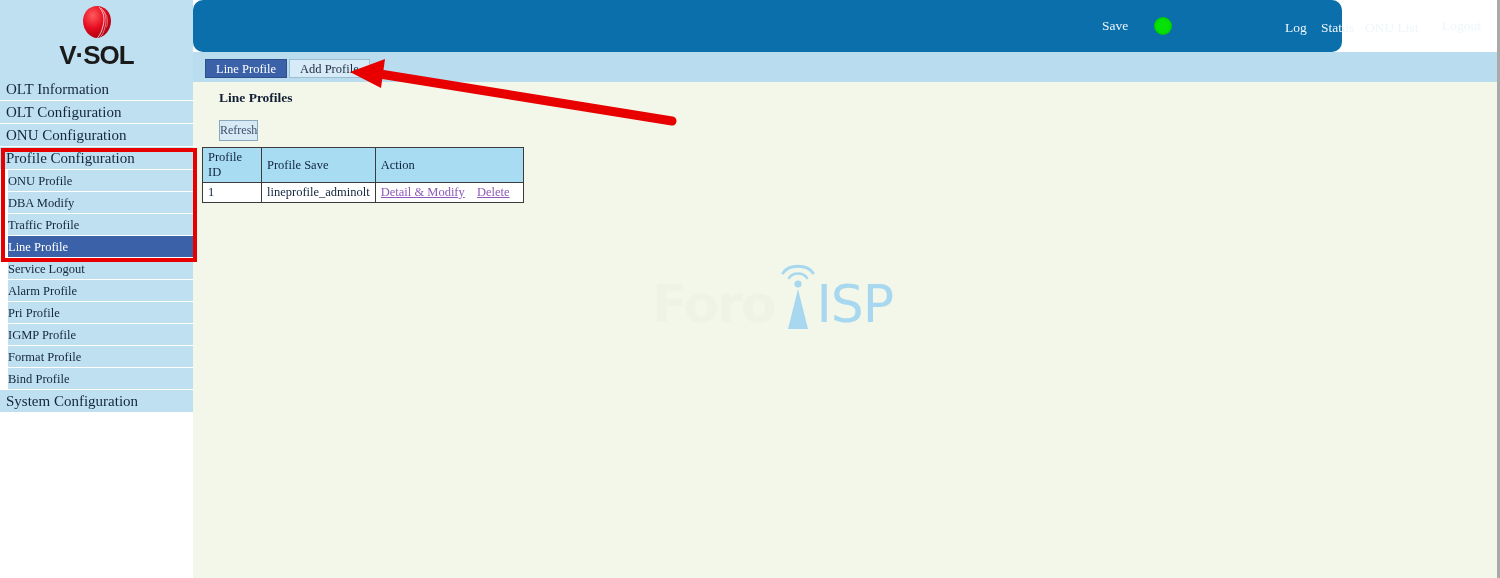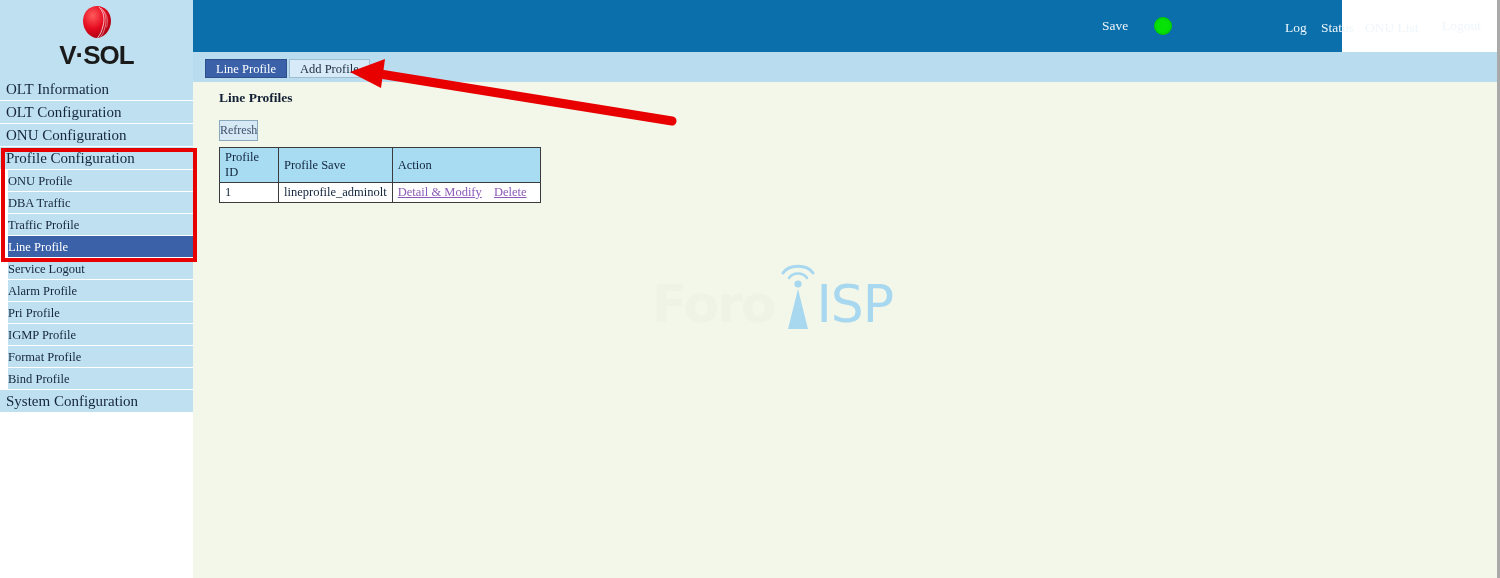--- a/index.html
+++ b/index.html
@@ -43,20 +43,21 @@
     box-sizing:border-box;width:193px;
   }
   .nav-sub.selected{
     background:#3b62a8;color:#ffffff;
   }
 
   
   #header{
     position:absolute;left:193px;top:0;width:1149px;height:52px;
     background:#0b6fab;
+    border-radius:10px;
   }
   .hdr-item{
     position:absolute;color:#eef6fb;font-size:13.5px;
     font-family:"Liberation Serif", serif;white-space:nowrap;
   }
   #save-link{left:909px;top:18px;}
   #status-dot{
     position:absolute;left:961px;top:17px;width:18px;height:18px;
     border-radius:50%;background:#06e206;
     box-shadow:0 0 3px rgba(0,0,0,0.25) inset;
@@ -95,21 +96,21 @@
   }
   #refresh-btn{
     position:absolute;left:26px;top:38px;
     background:#d6e9f5;border:1px solid #8ba9bd;
     color:#3b4f6b;font-size:12px;
     padding:2px 0;box-sizing:border-box;
     font-family:"Liberation Serif", serif;
     cursor:pointer;
   }
   #profiles-table{
-    position:absolute;left:26px;top:65px;
+    position:absolute;left:9px;top:65px;
     border-collapse:collapse;
     background:#701a75;
   }
   #profiles-table th,#profiles-table td{
     border:1px solid #3b3b3b;
     font-size:12.5px;font-weight:normal;
     text-align:left;padding:2px 5px;
     font-family:"Liberation Serif", serif;
     height:18px;box-sizing:border-box;
   }
@@ -183,21 +184,21 @@
       </div>
       <div class="logo-text">V·SOL</div>
     </div>
 
     <ul class="nav-list" id="nav-list">
         <li class="nav-top"><span>OLT Information</span></li>
         <li class="nav-top"><span>OLT Configuration</span></li>
         <li class="nav-top"><span>ONU Configuration</span></li>
         <li class="nav-top"><span>Profile Configuration</span></li>
         <li class="nav-sub"><span>ONU Profile</span></li>
-        <li class="nav-sub"><span>DBA Traffic</span></li>
+        <li class="nav-sub"><span>DBA Modify</span></li>
         <li class="nav-sub"><span>Traffic Profile</span></li>
         <li class="nav-sub selected"><span>Line Profile</span></li>
         <li class="nav-sub"><span>Service Logout</span></li>
         <li class="nav-sub"><span>Alarm Profile</span></li>
         <li class="nav-sub"><span>Pri Profile</span></li>
         <li class="nav-sub"><span>IGMP Profile</span></li>
         <li class="nav-sub"><span>Format Profile</span></li>
         <li class="nav-sub"><span>Bind Profile</span></li>
         <li class="nav-top"><span>System Configuration</span></li>
       </ul>

